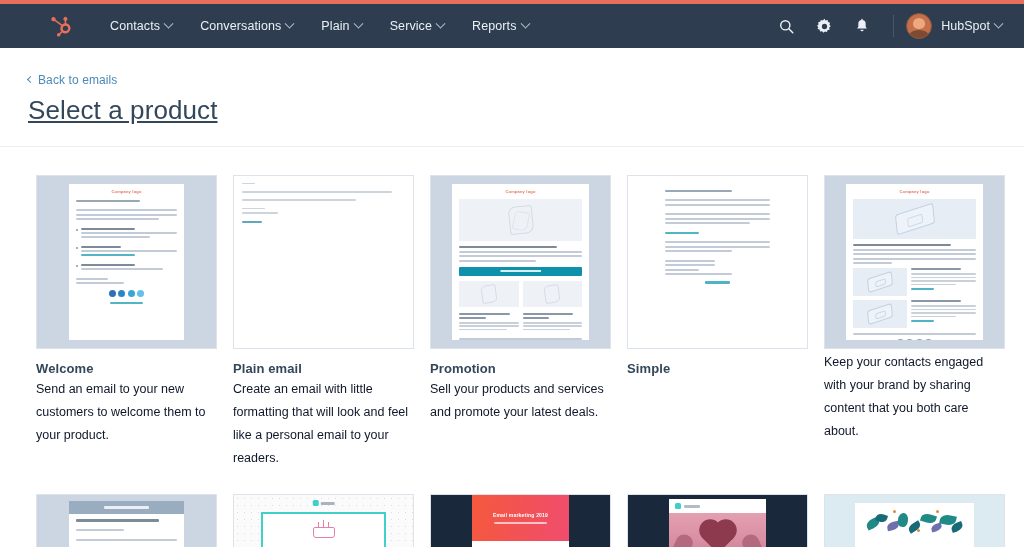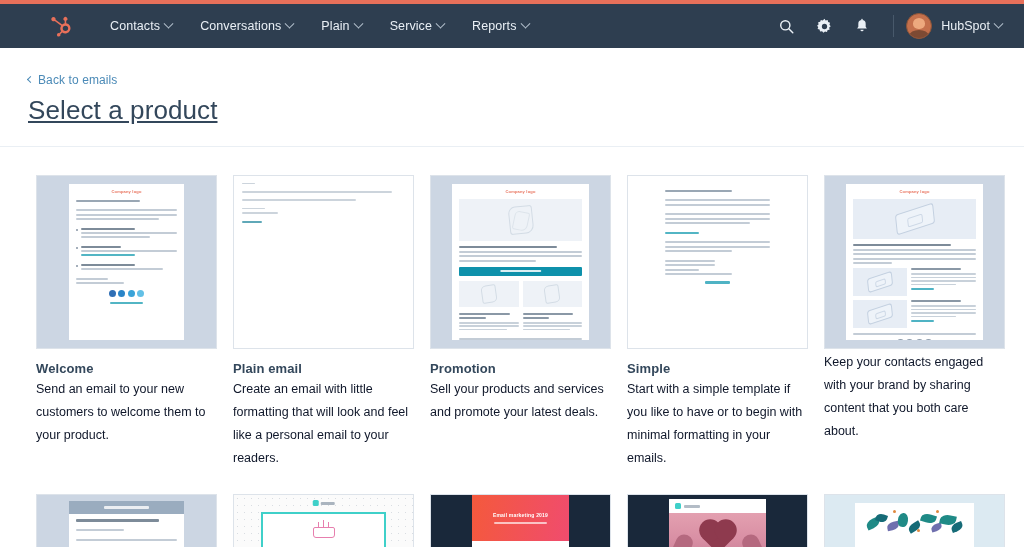--- a/index.html
+++ b/index.html
@@ -541,21 +541,20 @@
             <div class="ln w60"></div>
           <div class="gap"></div>
           <div class="ln w45"></div>
             <div class="ln w45"></div>
             <div class="ln w30"></div>
             <div class="ln w60"></div>
           <div class="cta-link"></div>
         </div>
       </div>
       <div class="tpl-name">Simple</div>
-      <div class="tpl-desc">Start with a simple template if you like to have or to begin with minimal formatting in your emails.</div>
     </div>
 
     <div class="tpl-card">
       <div class="tpl-thumb">
         <div class="th-bg bg-blue"></div>
         <div class="sheet wide">
           <div class="logo-txt">Company logo</div>
           <div class="iso">
               <div class="iso-box"></div>
             </div>

